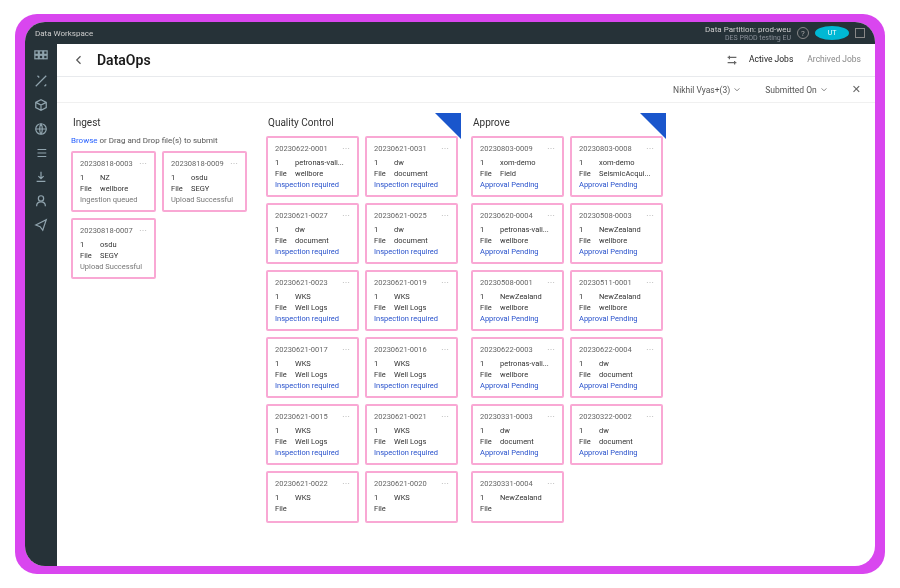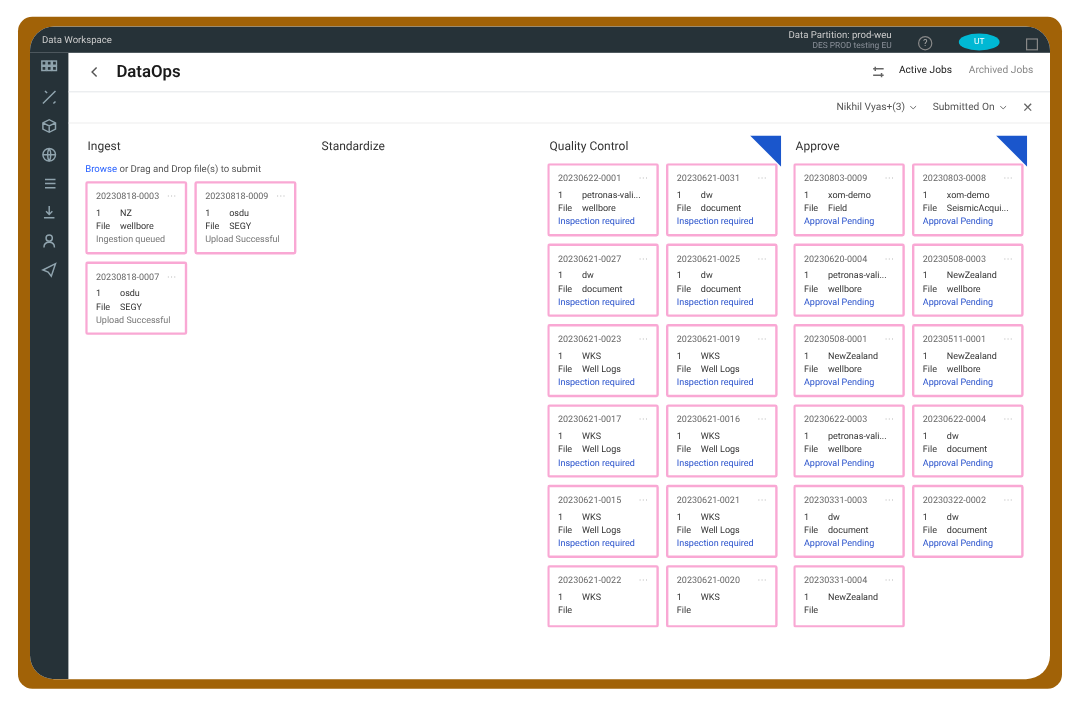--- a/index.html
+++ b/index.html
@@ -1,37 +1,37 @@
 <!DOCTYPE html>
 <html><head>
 <meta charset="utf-8">
 <style>
 *{box-sizing:border-box;margin:0;padding:0;font-family:-apple-system,BlinkMacSystemFont,"Segoe UI",Roboto,sans-serif}
 body{background:#fff;display:flex;align-items:center;justify-content:center;height:588px;width:900px;overflow:hidden}
-.device{width:870px;height:560px;background:#a16207;border-radius:12px;padding:8px 10px;position:relative}
+.device{width:870px;height:560px;background:#d946ef;border-radius:22px;padding:8px 10px;position:relative}
 .screen{width:100%;height:100%;background:#fff;border-radius:20px;overflow:hidden;display:flex;flex-direction:column}
 .topbar{height:22px;background:#263238;display:flex;align-items:center;padding:0 10px;color:#ccc;font-size:8px;justify-content:space-between}
-.topbar-right{display:flex;align-items:flex-end;gap:22px}
+.topbar-right{display:flex;align-items:center;gap:6px}
 .tb-sub{font-size:7px;color:#8a9099}
 .avatar{width:34px;height:14px;border-radius:50%;background:#00b8d4;color:#fff;font-size:7px;display:flex;align-items:center;justify-content:center}
 .fs{width:10px;height:10px;border:1px solid #888;display:inline-block;position:relative}
 .body{flex:1;display:flex;overflow:hidden}
 .sidebar{width:32px;background:#263238;display:flex;flex-direction:column;align-items:center;padding-top:6px;gap:10px}
 .sidebar .ic{width:14px;height:14px;color:#90a4ae;display:flex;align-items:center;justify-content:center}
 .sidebar .ic svg{width:14px;height:14px;stroke:#90a4ae;fill:none;stroke-width:1.4}
 .main{flex:1;display:flex;flex-direction:column;overflow:hidden}
 .header{display:flex;align-items:center;padding:8px 14px;border-bottom:1px solid #e8eaed;gap:10px}
 .back{width:16px;height:16px;display:flex;align-items:center;justify-content:center;color:#555}
 .title{font-size:14px;font-weight:600;color:#1a1a1a}
 .hspace{flex:1}
 .hicon{width:14px;height:14px;display:flex;align-items:center;justify-content:center;color:#666}
 .tabs{display:flex;gap:14px;font-size:8.5px;color:#888}
 .tab{padding-bottom:2px}
 .tab.active{color:#1a1a1a;text-underline-offset:3px}
-.filters{display:flex;justify-content:flex-end;align-items:center;padding:6px 14px;gap:12px;font-size:8.5px;color:#555;border-bottom:1px solid #f0f0f0}
+.filters{display:flex;justify-content:flex-end;align-items:center;padding:6px 14px;gap:24px;font-size:8.5px;color:#555;border-bottom:1px solid #f0f0f0}
 .filters .f{display:flex;align-items:center;gap:3px}
 .chev{width:8px;height:8px}
 .close{font-size:11px;color:#666;cursor:pointer}
 .board{flex:1;display:flex;padding:10px 14px;gap:10px;overflow:hidden}
 .col{display:flex;flex-direction:column;position:relative;overflow:hidden}
 .col-ingest{width:185px}
 .col-std{width:180px}
 .col-qc{width:195px}
 .col-approve{width:195px}
 .col-head{font-size:10px;color:#333;padding:4px 2px 8px;font-weight:400}
@@ -207,23 +207,20 @@
                   </div>
                   <div class="c-row">
                     <span class="c-count">File</span>
                     <span class="c-name">SEGY</span>
                   </div>
                   <div class="c-status st-gray">Upload Successful</div>
                 </div>
               </div>
       </div>
 
-      <div class="col col-std">
-        <div class="col-head">Standardize</div>
-      </div>
 
       <div class="col col-qc">
         <div class="badge"></div>
         <div class="col-head">Quality Control</div>
         <div class="cards2" id="qc-cards">
                 <div class="row2">
                   <div class="card card-w">
                     <div class="c-id">
                       <span>20230622-0001</span>
                       <span class="c-menu">⋯</span>

